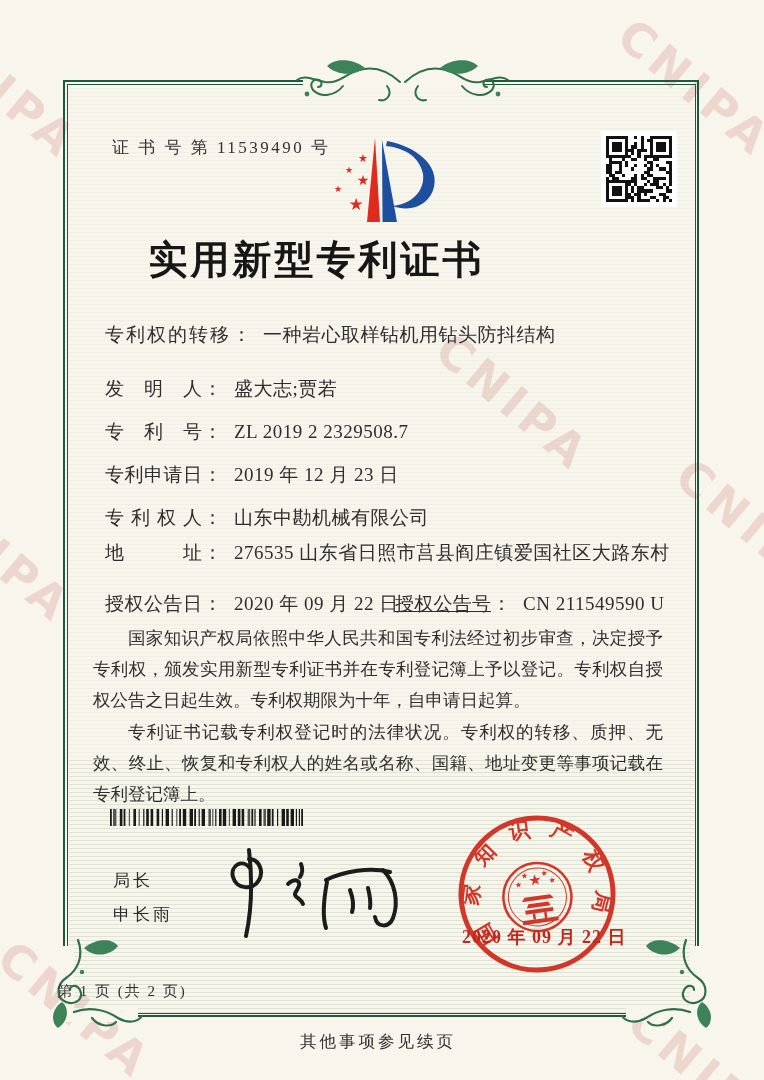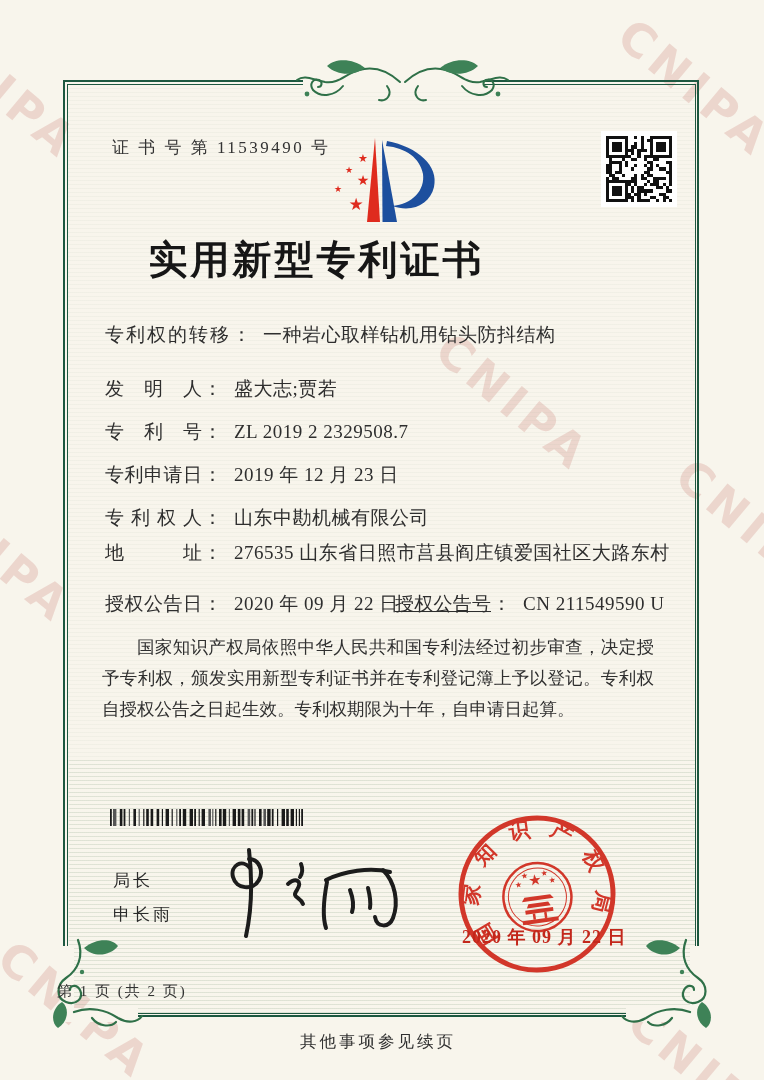--- a/index.html
+++ b/index.html
@@ -48,21 +48,21 @@
   .flabel.wide{width:auto;text-align:left;text-align-last:auto;letter-spacing:2px;}
   .fcolon{display:inline-block;margin-left:1px;}
   .fvalue{display:inline-block;margin-left:12px;letter-spacing:0.5px;}
   .fpair2{position:absolute;left:290px;top:0;white-space:nowrap;}
   .flabel2{display:inline-block;width:96px;text-align:justify;text-align-last:justify;vertical-align:bottom;text-decoration:underline;}
   
   .body-text{
     position:absolute;left:92px;top:622px;width:572px;
     font-size:17.5px;line-height:31px;text-align:justify;color:#2f2f2f;
   }
-  .body-text p{margin:10px;text-indent:2em;}
+  .body-text p{margin:1px;text-indent:2em;}
   
   .signer-title{position:absolute;left:113px;top:869px;font-size:17px;letter-spacing:3px;text-align:center;}
   .signer-name{position:absolute;left:113px;top:903px;font-size:17px;letter-spacing:3px;}
   .signature{position:absolute;left:222px;top:846px;}
   
   .seal{position:absolute;left:450px;top:807px;}
   .seal-date{
     position:absolute;left:462px;top:925px;width:160px;text-align:center;
     font-size:18px;font-weight:bold;color:#c3271b;letter-spacing:1px;white-space:nowrap;
   }
@@ -409,20 +409,21 @@
 </div>
 <div class="field-row" style="top:591px;">
   <span class="flabel">授权公告日</span><span class="fcolon">：</span><span class="fvalue">2020 年 09 月 22 日</span>
   <span class="fpair2">
     <span class="flabel2">授权公告号</span><span class="fcolon">：</span><span class="fvalue">CN 211549590 U</span>
   </span>
 </div>
 
 <div class="body-text">
   <p>国家知识产权局依照中华人民共和国专利法经过初步审查，决定授予专利权，颁发实用新型专利证书并在专利登记簿上予以登记。专利权自授权公告之日起生效。专利权期限为十年，自申请日起算。</p>
+  <p>专利证书记载专利权登记时的法律状况。专利权的转移、质押、无效、终止、恢复和专利权人的姓名或名称、国籍、地址变更等事项记载在专利登记簿上。</p>
 </div>
 
 <svg class="barcode" id="barcode" width="194" height="17" viewBox="0 0 194 17">
     <rect x="0" y="0" width="1.8" height="17" fill="#1a1a1a"></rect>
     <rect x="3" y="0" width="3.4" height="17" fill="#555"></rect>
     <rect x="9.8" y="0" width="2.6" height="17" fill="#1a1a1a"></rect>
     <rect x="13.6" y="0" width="1.8" height="17" fill="#1a1a1a"></rect>
     <rect x="18.8" y="0" width="1.2" height="17" fill="#555"></rect>
     <rect x="23.4" y="0" width="2.6" height="17" fill="#1a1a1a"></rect>
     <rect x="28.6" y="0" width="1.2" height="17" fill="#555"></rect>

